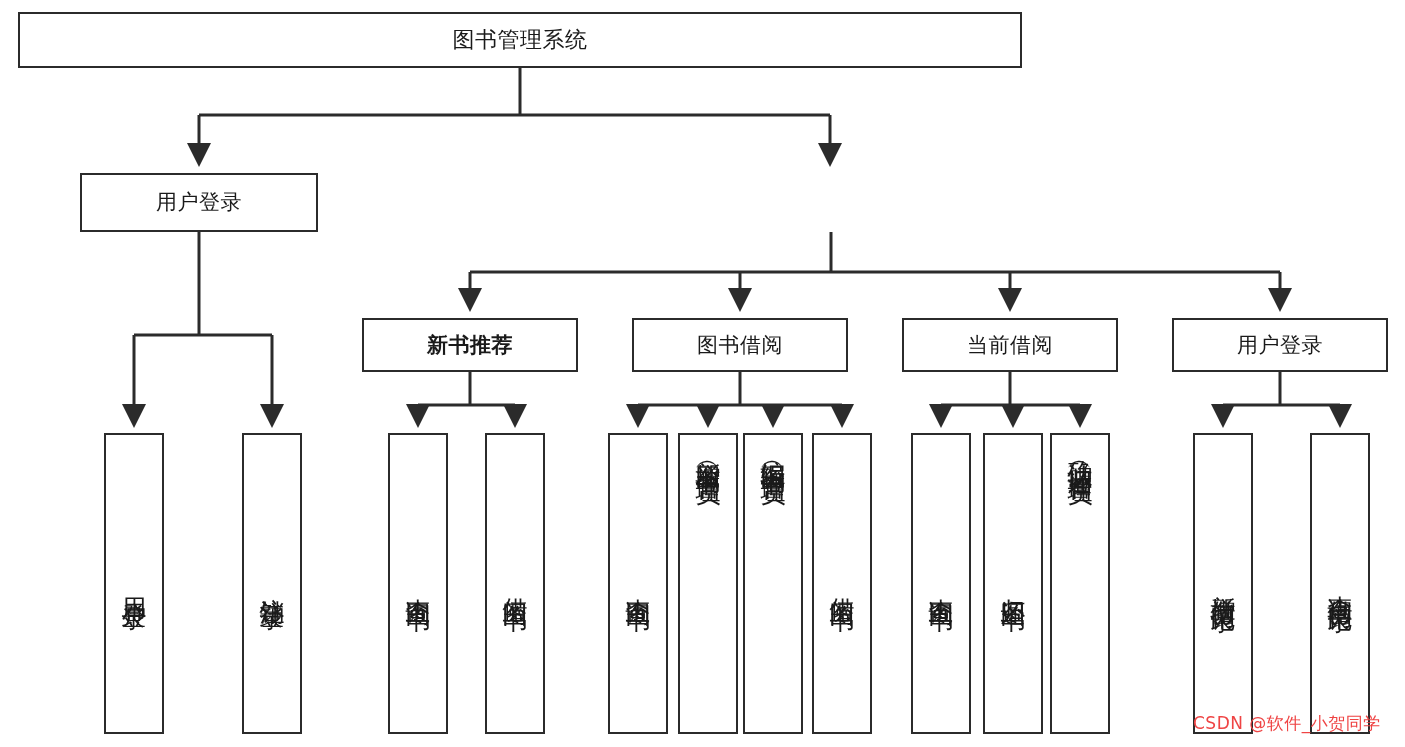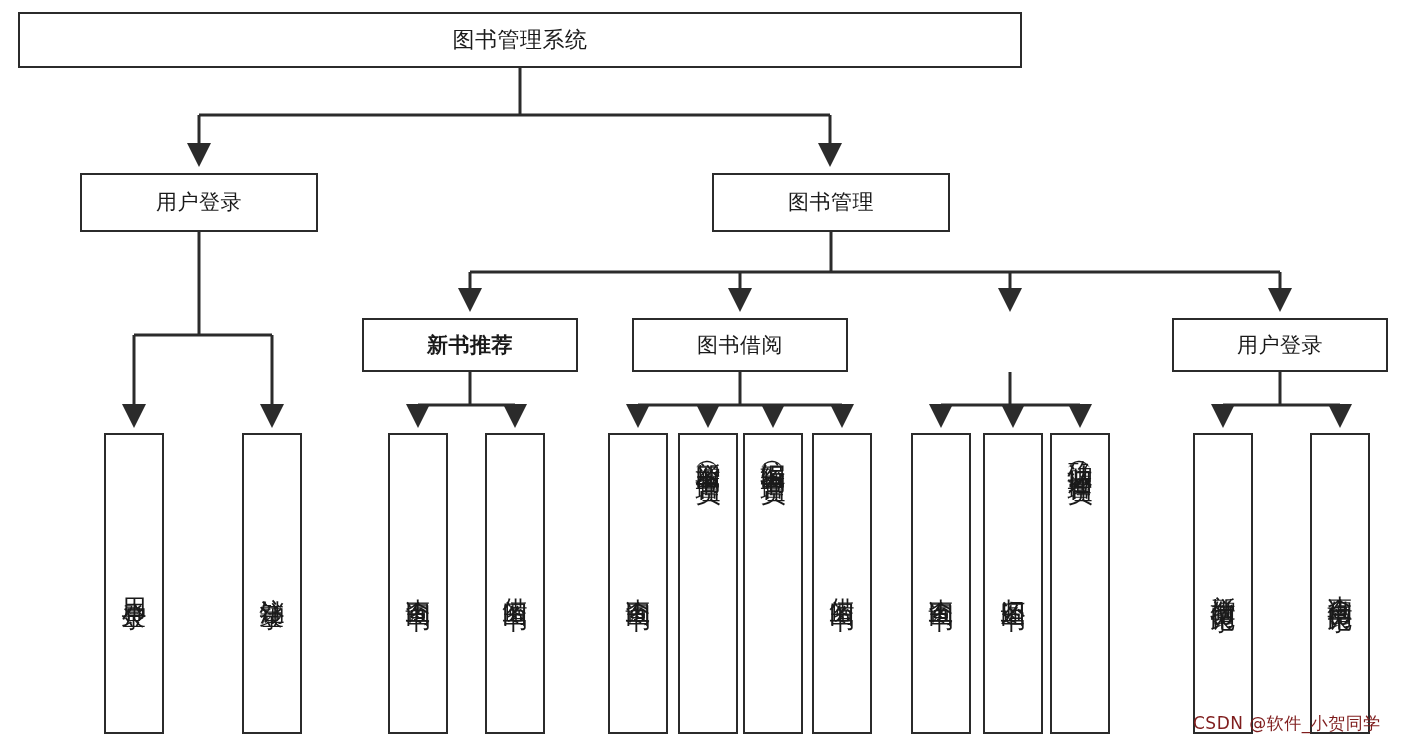--- a/index.html
+++ b/index.html
@@ -61,21 +61,21 @@
   }
   .node.vert.centered{
     align-items:center;
     padding-top:0;
   }
   #watermark{
     position:absolute;
     left:1193px;
     top:712px;
     font-size:17px;
-    color:#7f1d1d;
+    color:#ef4444;
     letter-spacing:0.5px;
     white-space:nowrap;
     z-index:3;
     user-select:none;
   }
 </style>
 </head>
 <body>
 
 <div id="diagram">
@@ -130,30 +130,30 @@
     </g>
   </svg>
 
   <div class="node horiz root" style="left:18px;top:12px;width:1004px;height:56px;">
     <span class="label">图书管理系统</span>
   </div>
 
   <div class="node horiz" style="left:80px;top:173px;width:238px;height:59px;">
     <span class="label">用户登录</span>
   </div>
-  <div class="node horiz" style="left:712px;top:173px;width:238px;height:59px;">
-    <span class="label">图书管理</span>
-  </div>
 
   <div class="node horiz" style="left:362px;top:318px;width:216px;height:54px;font-weight:bold;">
     <span class="label">新书推荐</span>
   </div>
   <div class="node horiz" style="left:632px;top:318px;width:216px;height:54px;">
     <span class="label">图书借阅</span>
   </div>
+  <div class="node horiz" style="left:902px;top:318px;width:216px;height:54px;">
+    <span class="label">当前借阅</span>
+  </div>
   <div class="node horiz" style="left:1172px;top:318px;width:216px;height:54px;">
     <span class="label">用户登录</span>
   </div>
 
   <div class="node vert centered" style="left:104px;top:433px;width:60px;height:301px;">
     <span class="label">用户登录</span>
   </div>
   <div class="node vert centered" style="left:242px;top:433px;width:60px;height:301px;">
     <span class="label">注销登录</span>
   </div>

